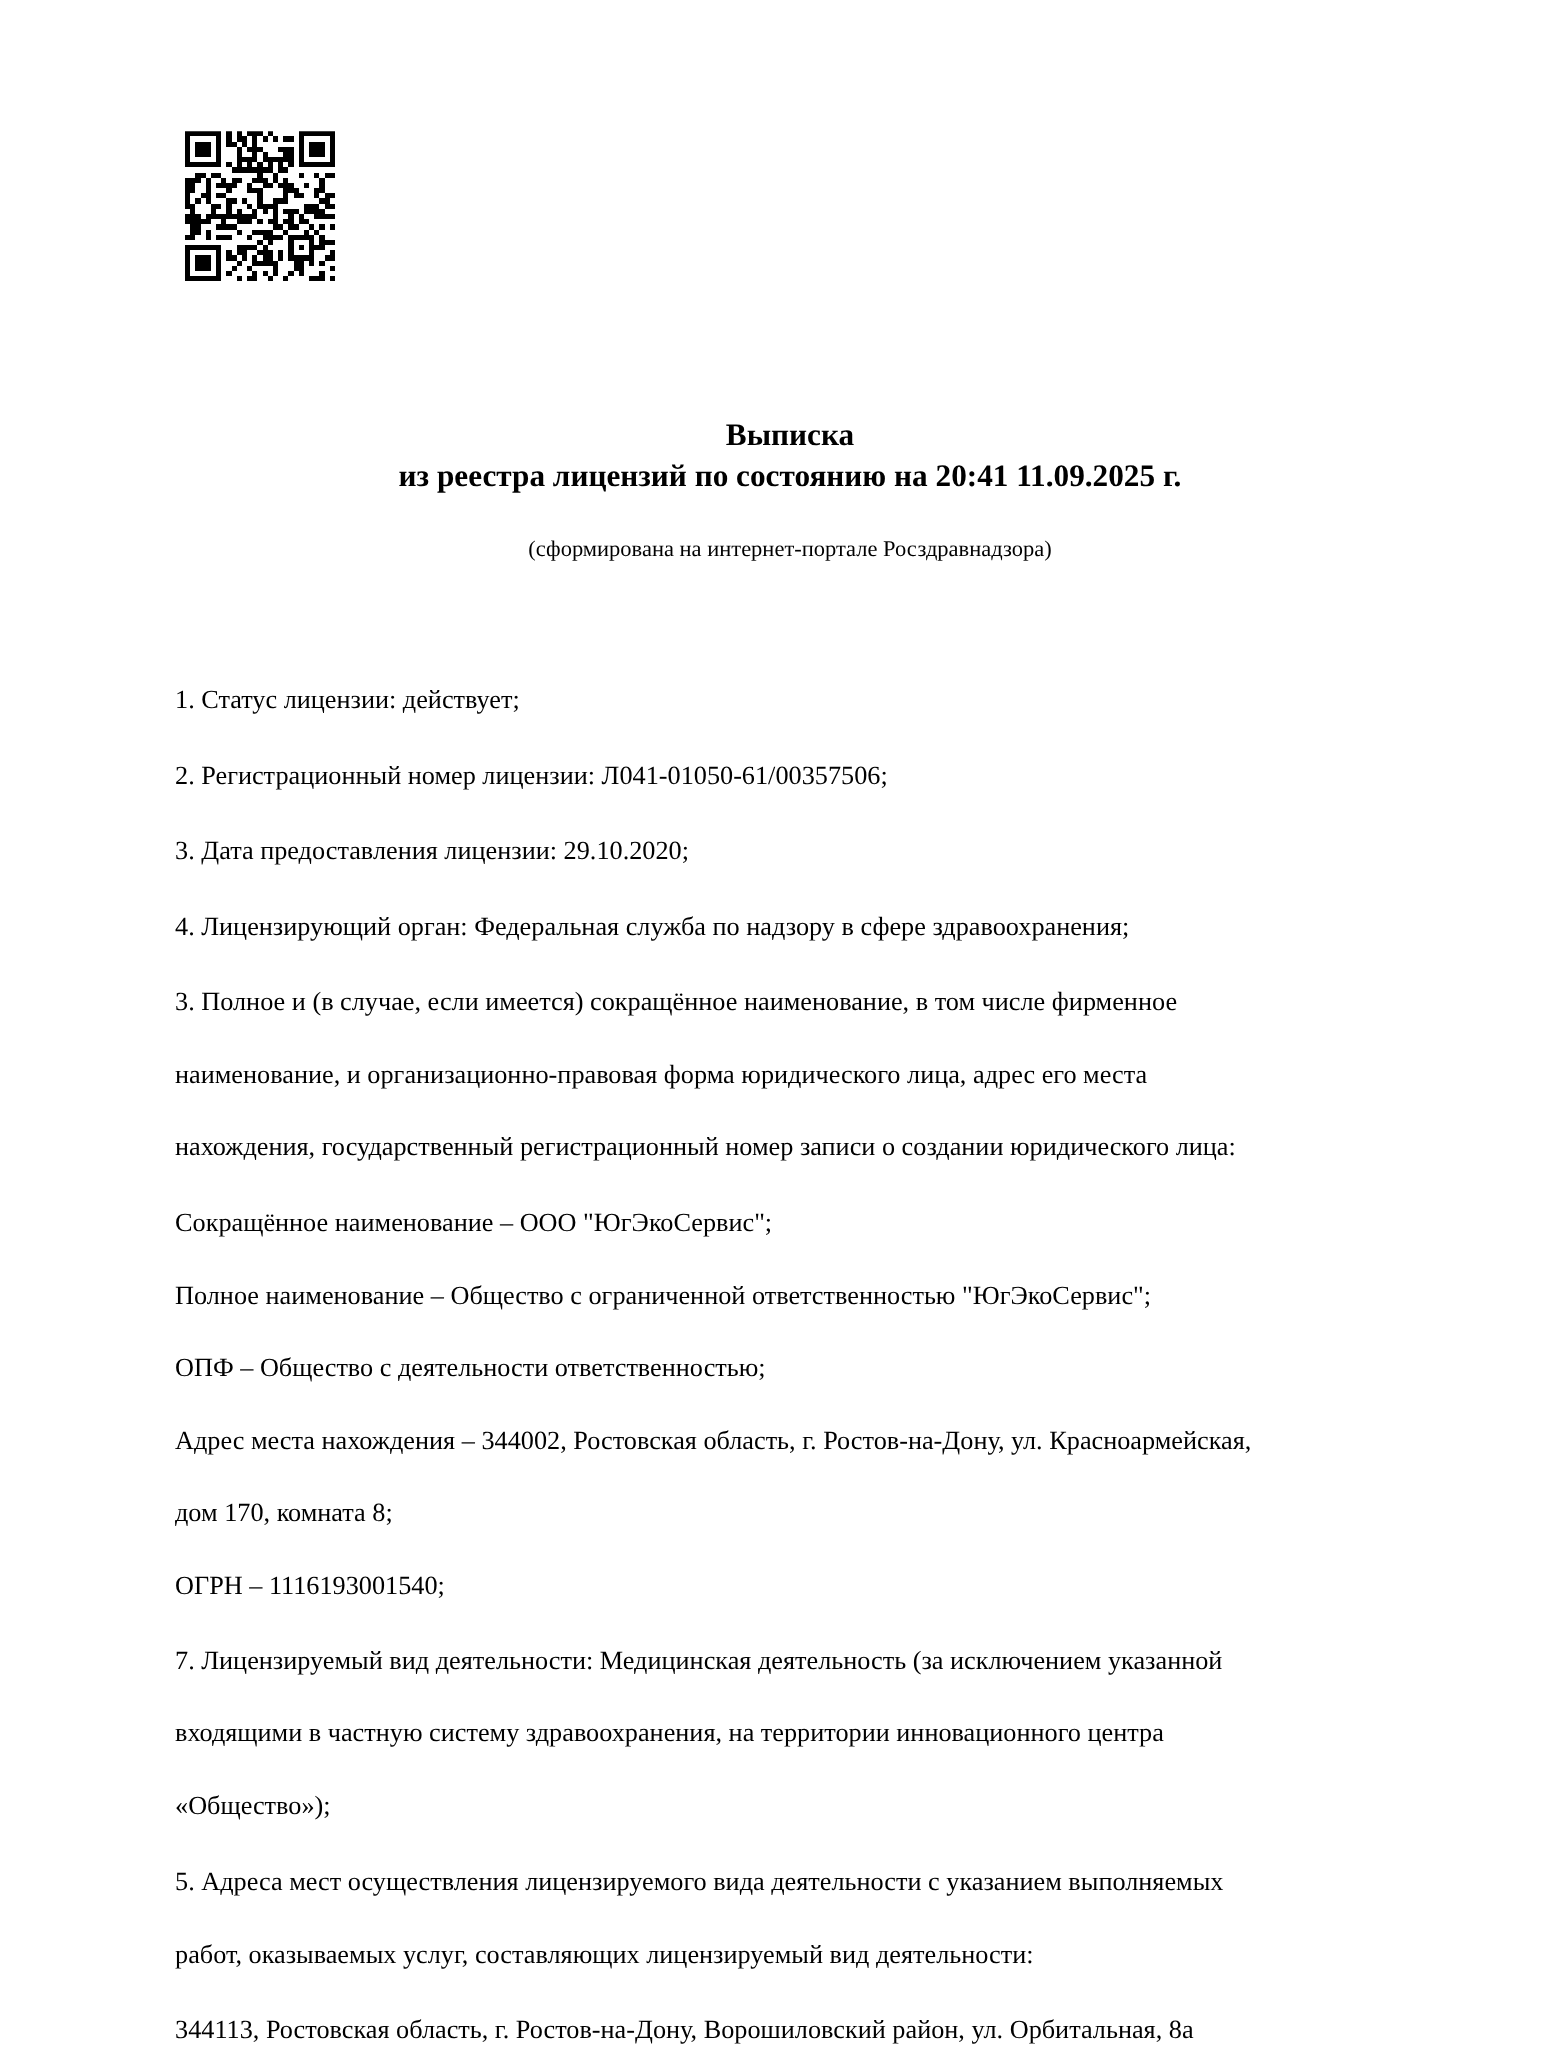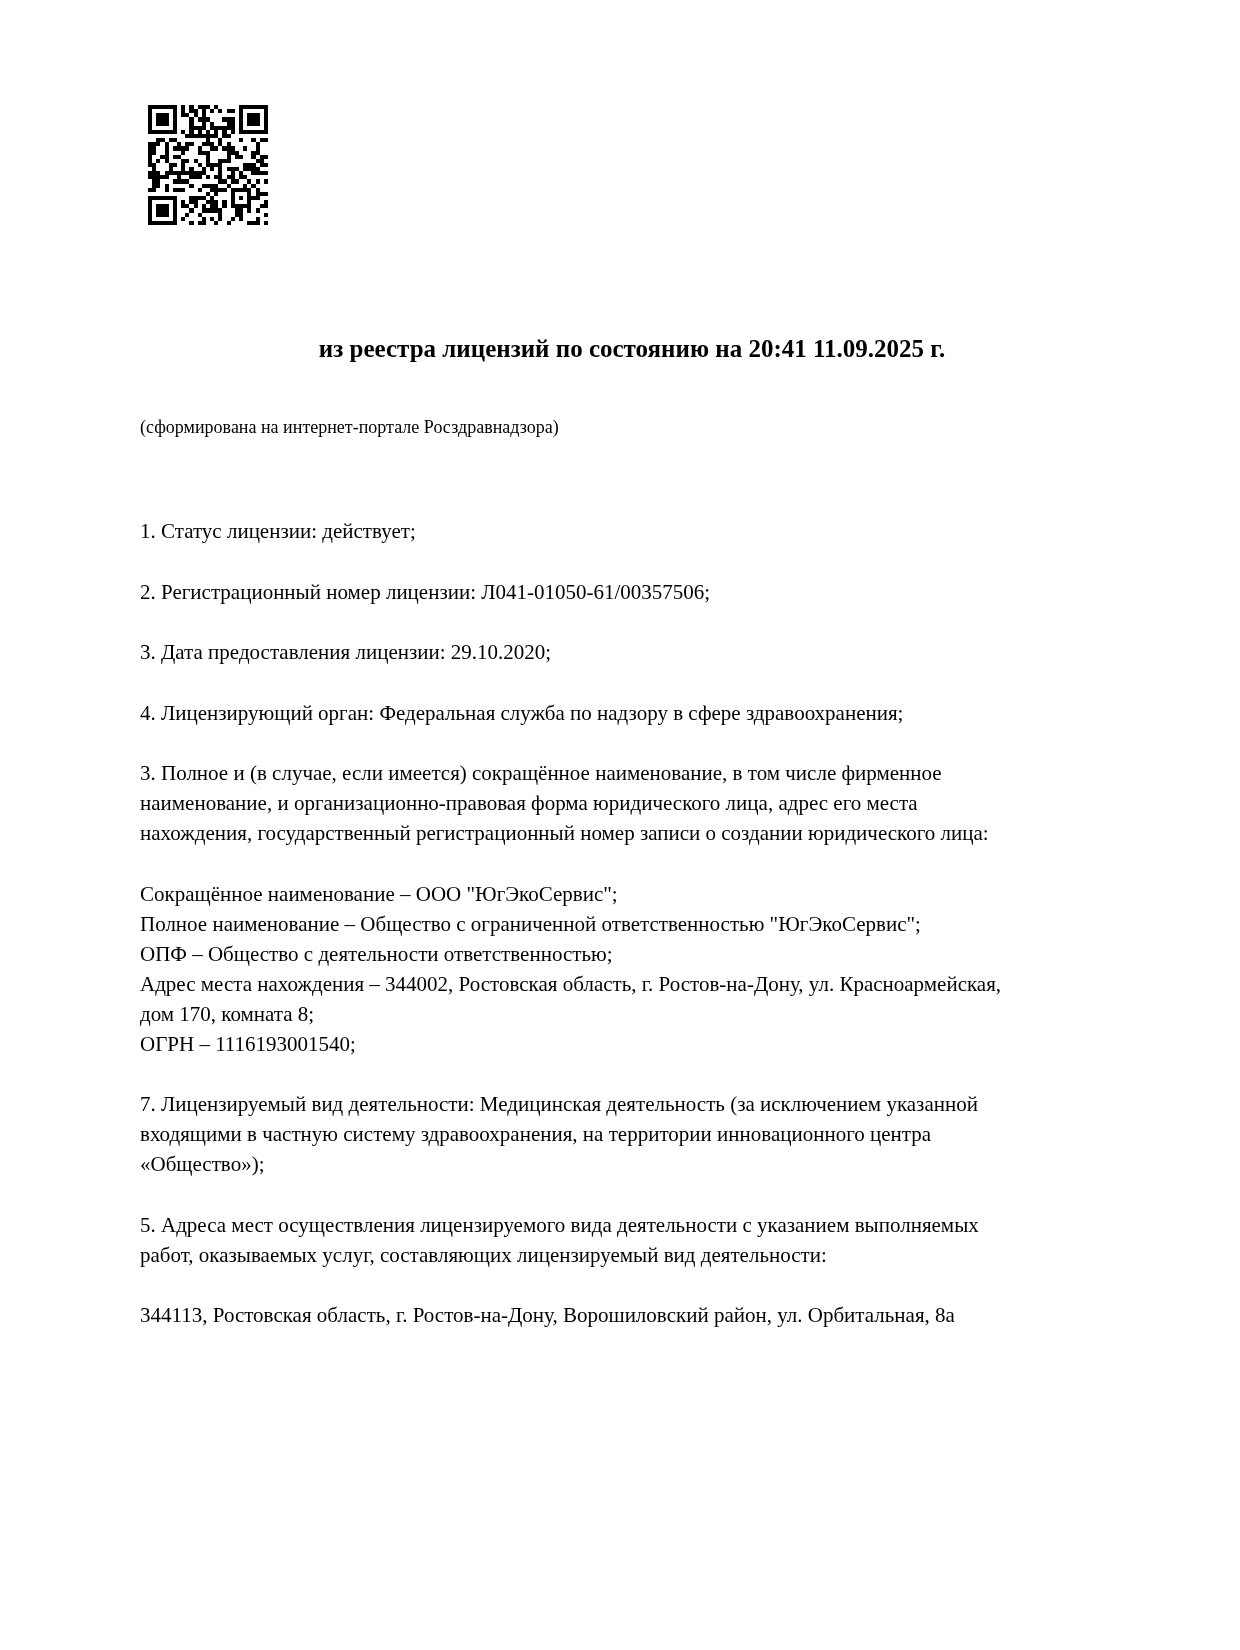--- a/index.html
+++ b/index.html
@@ -25,38 +25,38 @@
     top: 332px;
     left: 140px;
     right: 116px;
     text-align: center;
     font-weight: bold;
     font-size: 25px;
     line-height: 33px;
   }
   .subtitle {
     position: absolute;
-    top: 416px;
+    top: 428px;
     left: 140px;
     right: 116px;
-    text-align: left;
+    text-align: center;
     font-size: 18px;
     line-height: 22px;
   }
   .content {
     position: absolute;
     top: 516px;
     left: 140px;
     right: 116px;
     font-size: 21px;
     line-height: 30px;
     text-align: left;
   }
   .paragraph { margin: 0 0 30.5px 0; }
-  .line { white-space: nowrap; }
+  .line { white-space: nowrap; margin-top: 28px; }
 </style>
 </head>
 <body>
 
 <div class="qr">
   <svg id="qr-svg" viewBox="0 0 29 29" shape-rendering="crispEdges" fill="#000000">
       <rect x="0" y="0" width="1" height="1"></rect>
       <rect x="1" y="0" width="1" height="1"></rect>
       <rect x="2" y="0" width="1" height="1"></rect>
       <rect x="3" y="0" width="1" height="1"></rect>
@@ -462,20 +462,21 @@
       <rect x="16" y="28" width="1" height="1"></rect>
       <rect x="19" y="28" width="1" height="1"></rect>
       <rect x="24" y="28" width="1" height="1"></rect>
       <rect x="25" y="28" width="1" height="1"></rect>
       <rect x="26" y="28" width="1" height="1"></rect>
       <rect x="28" y="28" width="1" height="1"></rect>
     </svg>
 </div>
 
 <div class="title">
+  <div>Выписка</div>
   <div>из реестра лицензий по состоянию на 20:41 11.09.2025 г.</div>
 </div>
 
 <div class="subtitle">(сформирована на интернет-портале Росздравнадзора)</div>
 
 <div class="content" id="content">
     <div class="paragraph">
       <div class="line">1. Статус лицензии: действует;</div>
     </div>
     <div class="paragraph">

